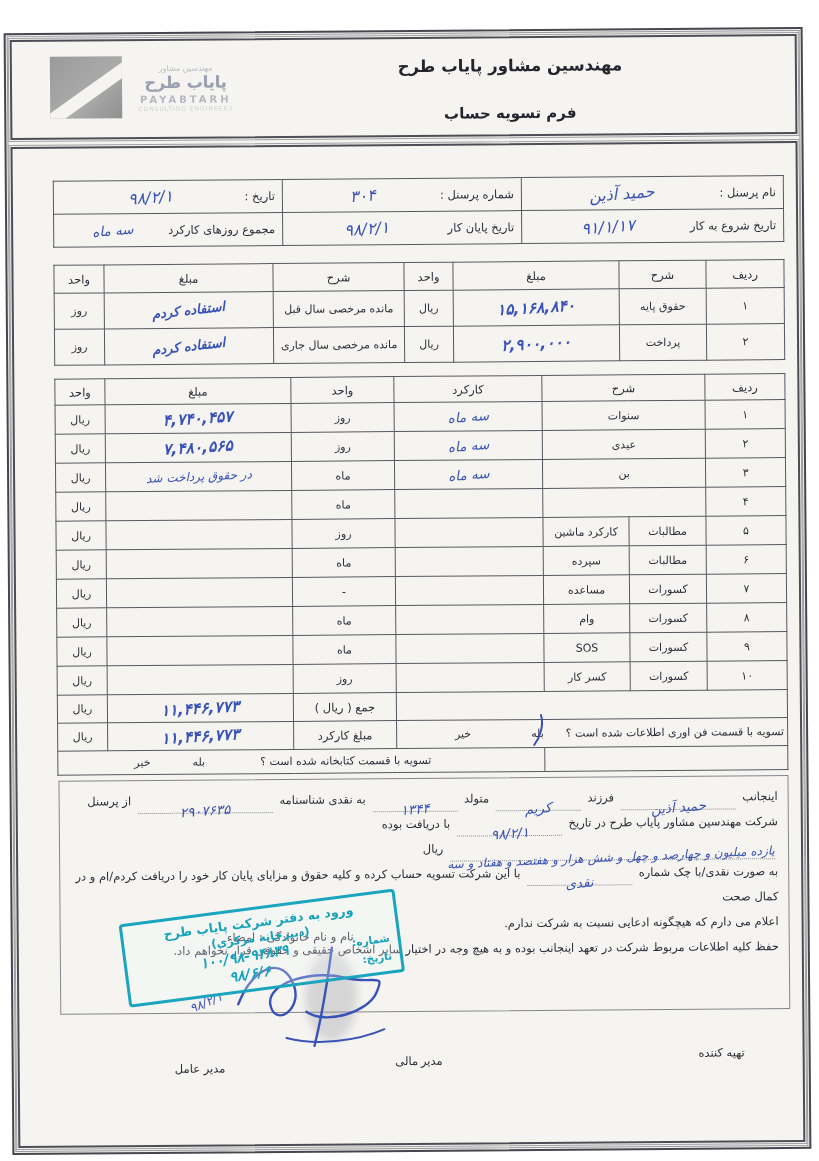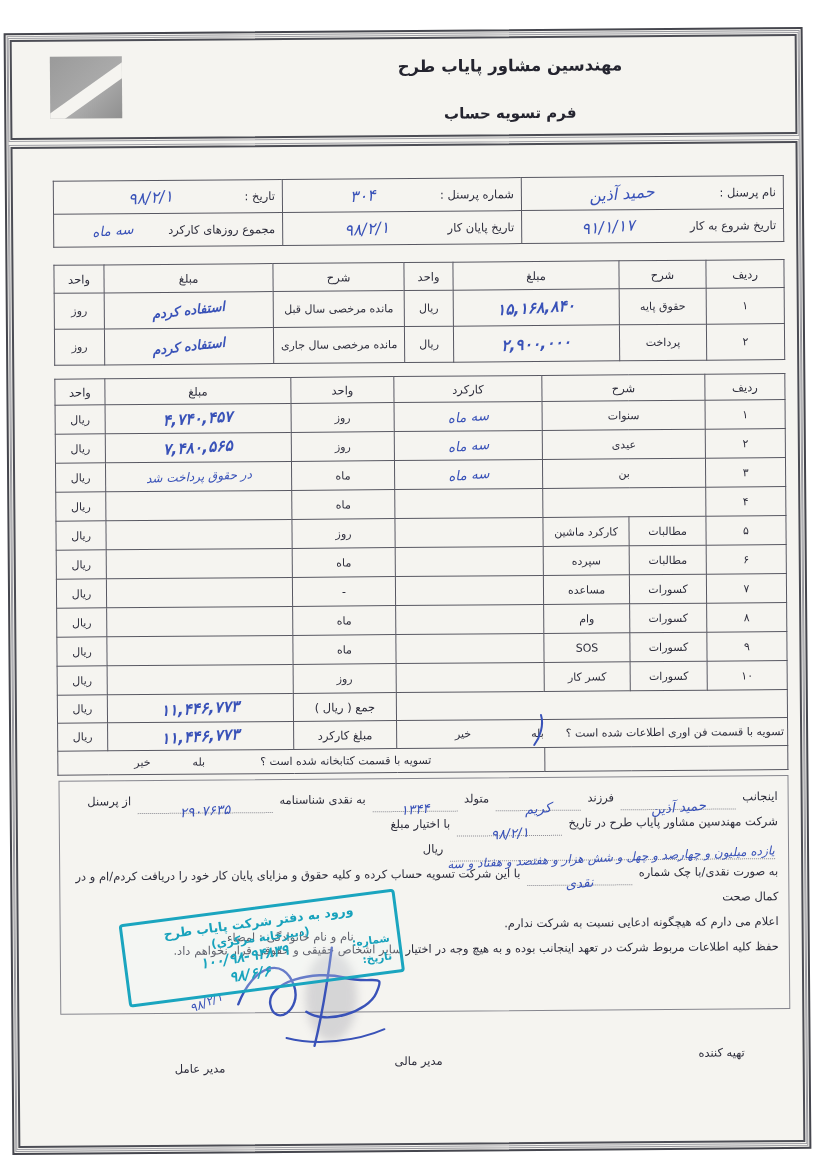--- a/index.html
+++ b/index.html
@@ -100,34 +100,40 @@
   .stamp-line2 { text-align:center; font-size:11.5px; font-weight:bold; margin-top:1px; }
   .stamp-row { display:flex; align-items:center; margin-top:2px; }
   .stamp-lbl { font-size:10.5px; font-weight:bold; white-space:nowrap; }
   .hw-teal { font-style:italic; color:#18a4be; font-size:14.5px; font-weight:600;
              letter-spacing:1px; margin:0 auto; transform:rotate(-2deg); display:inline-block; }
 
   
   .footer { position:absolute; left:0; right:0; top:876px; height:70px; }
   .role { position:absolute; font-size:11.5px; color:#2c2c3a; white-space:nowrap; }
   .role-preparer { right:58px; top:26px; }
-  .role-finance  { right:360px; top:32px; }
+  .role-finance  { right:360px; top:32px;font-family:Liberation Serif, serif; }
   .role-ceo      { left:155px; top:38px; }
 </style>
 </head>
 <body>
 
 <div class="page">
   <div class="page-inner"></div>
 
   <div class="header-box">
     <div class="logo">
       <div class="logo-mark">
           <div class="stripe"></div>
         </div>
+      <div class="logo-text">
+        <div class="lt-fa-small">مهندسین مشاور</div>
+        <div class="lt-fa">پایاب طرح</div>
+        <div class="lt-en">PAYABTARH</div>
+        <div class="lt-en-sub">CONSULTING ENGINEERS</div>
+      </div>
     </div>
     <div class="company">مهندسین مشاور پایاب طرح</div>
     <div class="form-title">فرم تسویه حساب</div>
   </div>
 
   <div class="content-box">
 
     <table class="info-table">
       <colgroup>
           <col style="width:262px">
@@ -368,21 +374,21 @@
         <span class="dots w-father"><span class="hw hw-md">کریم</span></span>
         <span>متولد</span>
         <span class="dots w-birth"><span class="hw hw-md">۱۳۴۴</span></span>
         <span>به نقدی شناسنامه</span>
         <span class="dots w-id"><span class="hw hw-md">۲۹۰۷۶۳۵</span></span>
         <span>از پرسنل</span>
       </p>
       <p>
         <span>شرکت مهندسین مشاور پایاب طرح در تاریخ</span>
         <span class="dots w-date"><span class="hw hw-md">۹۸/۲/۱</span></span>
-        <span>با اختیار مبلغ</span>
+        <span>با دریافت بوده</span>
         <span class="dots w-words"><span class="hw hw-txt">یازده میلیون و چهارصد و چهل و شش هزار و هفتصد و هفتاد و سه</span></span>
         <span>ریال</span>
       </p>
       <p>
         <span>به صورت نقدی/با چک شماره</span>
         <span class="dots w-pay"><span class="hw hw-md">نقدی</span></span>
         <span>با این شرکت تسویه حساب کرده و کلیه حقوق و مزایای پایان کار خود را دریافت کردم/ام و در کمال صحت</span>
       </p>
       <p>اعلام می دارم که هیچگونه ادعایی نسبت به شرکت ندارم.</p>
       <p>حفظ کلیه اطلاعات مربوط شرکت در تعهد اینجانب بوده و به هیچ وجه در اختیار سایر اشخاص حقیقی و حقوقی قرار نخواهم داد.</p>

